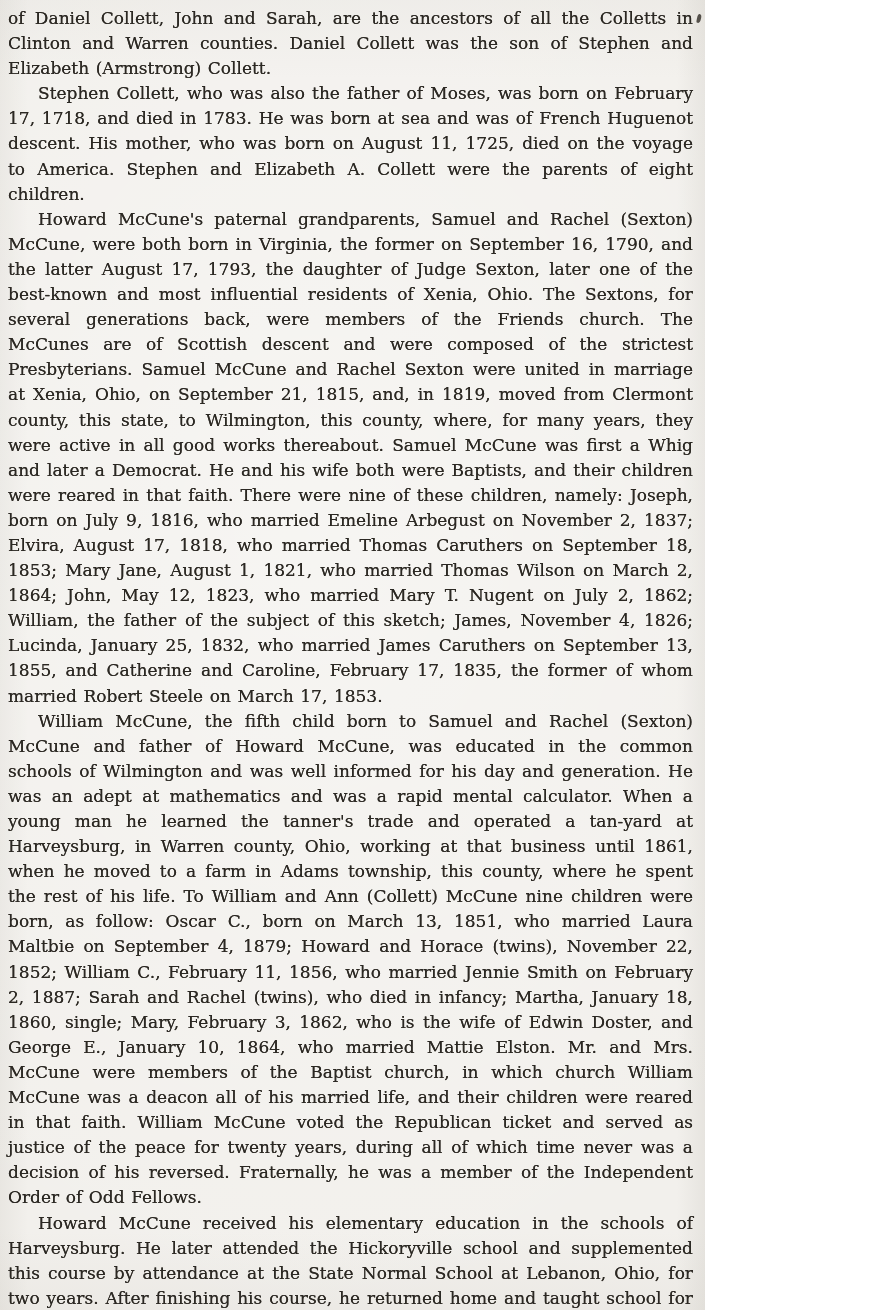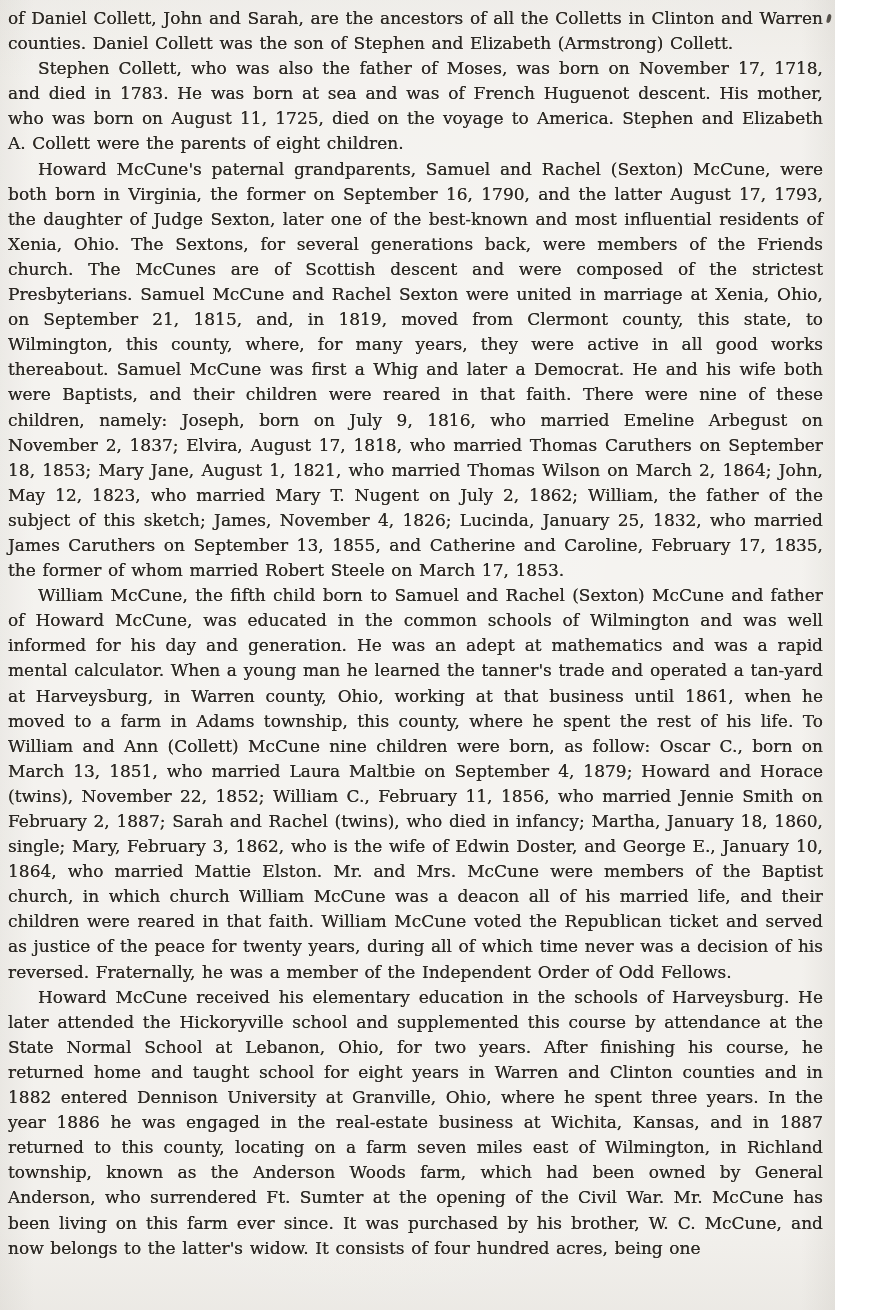--- a/index.html
+++ b/index.html
@@ -7,21 +7,21 @@
     padding: 0;
   }
   body {
     width: 889px;
     height: 1310px;
     overflow: hidden;
   }
   .scan-page {
     position: relative;
     box-sizing: border-box;
-    width: 835px;
+    width: 705px;
     height: 1310px;
     padding: 6px 12px 4px 8px;
     background:
       radial-gradient(ellipse 120% 90% at 45% 40%, rgba(255,255,255,0.35), rgba(0,0,0,0) 70%),
       linear-gradient(90deg, rgba(190,186,178,0.18) 0%, rgba(0,0,0,0) 4%, rgba(0,0,0,0) 96%, rgba(190,186,178,0.22) 100%),
       linear-gradient(180deg, rgba(200,196,188,0.12) 0%, rgba(0,0,0,0) 6%, rgba(0,0,0,0) 94%, rgba(200,196,188,0.15) 100%),
       #f2f0ec;
     font-family: "DejaVu Serif", "Liberation Serif", serif;
     font-size: 17px;
     line-height: 25.1px;
@@ -49,20 +49,20 @@
   }
 </style>
 </head>
 <body>
 
 <div class="scan-page">
   <span class="artifact-comma"></span>
 
   <p class="para continuation">of Daniel Collett, John and Sarah, are the ancestors of all the Colletts in Clinton and Warren counties. Daniel Collett was the son of Stephen and Elizabeth (Armstrong) Collett.</p>
 
-  <p class="para">Stephen Collett, who was also the father of Moses, was born on November 17, 1718, and died in 1783. He was born at sea and was of French Huguenot descent. His mother, who was born on August 11, 1725, died on the voyage to America. Stephen and Elizabeth A. Collett were the parents of eight children.</p>
+  <p class="para">Stephen Collett, who was also the father of Moses, was born on February 17, 1718, and died in 1783. He was born at sea and was of French Huguenot descent. His mother, who was born on August 11, 1725, died on the voyage to America. Stephen and Elizabeth A. Collett were the parents of eight children.</p>
 
   <p class="para">Howard McCune's paternal grandparents, Samuel and Rachel (Sexton) McCune, were both born in Virginia, the former on September 16, 1790, and the latter August 17, 1793, the daughter of Judge Sexton, later one of the best-known and most influential residents of Xenia, Ohio. The Sextons, for several generations back, were members of the Friends church. The McCunes are of Scottish descent and were composed of the strictest Presbyterians. Samuel McCune and Rachel Sexton were united in marriage at Xenia, Ohio, on September 21, 1815, and, in 1819, moved from Clermont county, this state, to Wilmington, this county, where, for many years, they were active in all good works thereabout. Samuel McCune was first a Whig and later a Democrat. He and his wife both were Baptists, and their children were reared in that faith. There were nine of these children, namely: Joseph, born on July 9, 1816, who married Emeline Arbegust on November 2, 1837; Elvira, August 17, 1818, who married Thomas Caruthers on September 18, 1853; Mary Jane, August 1, 1821, who married Thomas Wilson on March 2, 1864; John, May 12, 1823, who married Mary T. Nugent on July 2, 1862; William, the father of the subject of this sketch; James, November 4, 1826; Lucinda, January 25, 1832, who married James Caruthers on September 13, 1855, and Catherine and Caroline, February 17, 1835, the former of whom married Robert Steele on March 17, 1853.</p>
 
   <p class="para">William McCune, the fifth child born to Samuel and Rachel (Sexton) McCune and father of Howard McCune, was educated in the common schools of Wilmington and was well informed for his day and generation. He was an adept at mathematics and was a rapid mental calculator. When a young man he learned the tanner's trade and operated a tan-yard at Harveysburg, in Warren county, Ohio, working at that business until 1861, when he moved to a farm in Adams township, this county, where he spent the rest of his life. To William and Ann (Collett) McCune nine children were born, as follow: Oscar C., born on March 13, 1851, who married Laura Maltbie on September 4, 1879; Howard and Horace (twins), November 22, 1852; William C., February 11, 1856, who married Jennie Smith on February 2, 1887; Sarah and Rachel (twins), who died in infancy; Martha, January 18, 1860, single; Mary, February 3, 1862, who is the wife of Edwin Doster, and George E., January 10, 1864, who married Mattie Elston. Mr. and Mrs. McCune were members of the Baptist church, in which church William McCune was a deacon all of his married life, and their children were reared in that faith. William McCune voted the Republican ticket and served as justice of the peace for twenty years, during all of which time never was a decision of his reversed. Fraternally, he was a member of the Independent Order of Odd Fellows.</p>
 
   <p class="para">Howard McCune received his elementary education in the schools of Harveysburg. He later attended the Hickoryville school and supplemented this course by attendance at the State Normal School at Lebanon, Ohio, for two years. After finishing his course, he returned home and taught school for eight years in Warren and Clinton counties and in 1882 entered Dennison University at Granville, Ohio, where he spent three years. In the year 1886 he was engaged in the real-estate business at Wichita, Kansas, and in 1887 returned to this county, locating on a farm seven miles east of Wilmington, in Richland township, known as the Anderson Woods farm, which had been owned by General Anderson, who surrendered Ft. Sumter at the opening of the Civil War. Mr. McCune has been living on this farm ever since. It was purchased by his brother, W. C. McCune, and now belongs to the latter's widow. It consists of four hundred acres, being one</p>
 </div>
 
 </body></html>

